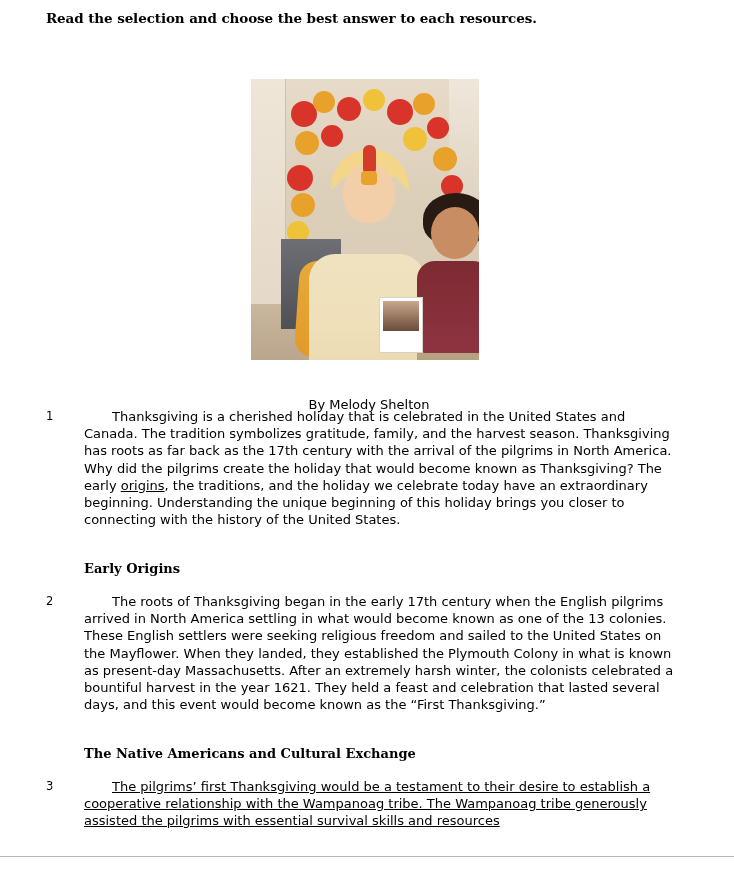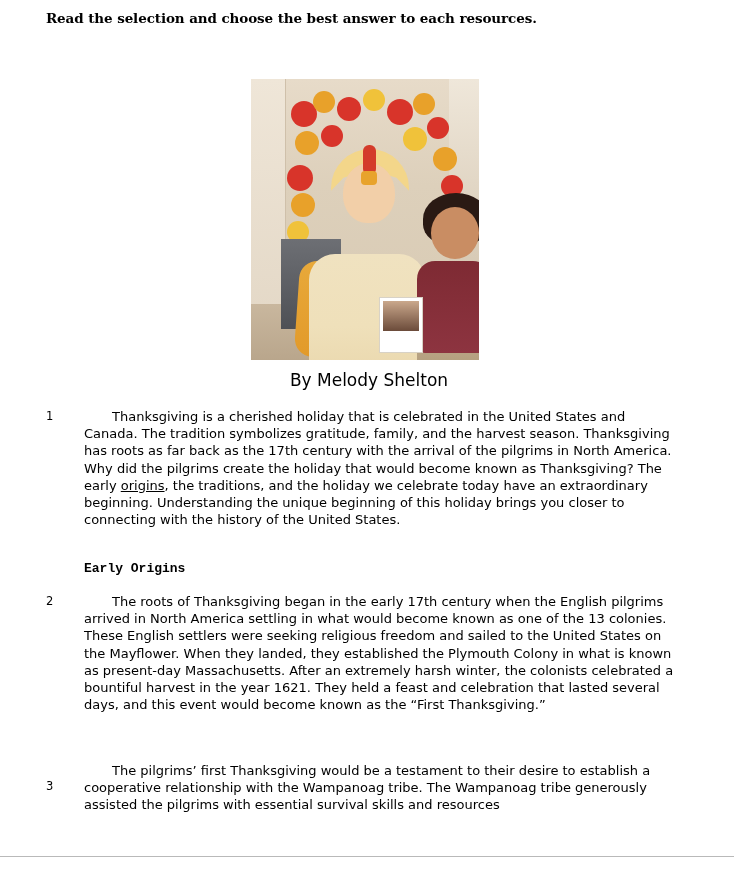--- a/index.html
+++ b/index.html
@@ -157,24 +157,24 @@
     border: 1px solid #d8d2c6;
   }
   .card-photo {
     position: absolute;
     left: 3px; top: 3px; right: 3px; height: 30px;
     background: linear-gradient(180deg, #caa88c 0%, #6b4b3a 100%);
   }
   .byline {
     position: absolute;
     left: 46px;
-    top: 370px;
+    top: 397px;
     width: 646px;
     text-align: center;
-    font-size: 17px;
+    font-size: 13px;
     font-family: "DejaVu Sans", sans-serif;
   }
   .para {
     position: absolute;
     left: 84px;
     width: 596px;
     font-size: 13px;
     line-height: 17.2px;
     text-align: left;
   }
@@ -251,23 +251,24 @@
         <div class="card-photo"></div>
       </div>
     </div>
   </div>
 
   <div class="byline">By Melody Shelton</div>
 
   <div class="pnum" style="top:409px;">1</div>
   <div class="para" style="top:408px;"><span class="indent"></span><span>Thanksgiving is a cherished holiday that is celebrated in the United States and Canada. The tradition symbolizes gratitude, family, and the harvest season. Thanksgiving has roots as far back as the 17th century with the arrival of the pilgrims in North America.  Why did the pilgrims create the holiday that would become known as Thanksgiving?  The early </span><u class="link">origins</u><span>, the traditions, and the holiday we celebrate today have an extraordinary beginning. Understanding the unique beginning of this holiday brings you closer to connecting with the history of the United States.</span></div>
 
-  <div class="heading" style="top:561px;font-family:Liberation Mono, monospace;">Early Origins</div>
+  <div class="heading" style="top:561px;">Early Origins</div>
 
   <div class="pnum" style="top:594px;">2</div>
   <div class="para" style="top:593px;"><span class="indent"></span><span>The roots of Thanksgiving began in the early 17th century when the English pilgrims arrived in North America settling in what would become known as one of the 13 colonies.  These English settlers were seeking religious freedom and sailed to the United States on the Mayflower. When they landed, they established the Plymouth Colony in what is known as present-day Massachusetts.  After an extremely harsh winter, the colonists celebrated a bountiful harvest in the year 1621.  They held a feast and celebration that lasted several days, and this event would become known as the “First Thanksgiving.”</span></div>
 
+  <div class="heading" style="top:746px;">The Native Americans and Cultural Exchange</div>
 
   <div class="pnum" style="top:779px;">3</div>
-  <div class="para" style="top:762px;"><span class="indent"></span><span>The pilgrims’ first Thanksgiving would be a testament to their desire to establish a cooperative relationship with the Wampanoag tribe.  The Wampanoag tribe generously assisted the pilgrims with essential survival skills and resources</span></div>
+  <div class="para" style="top:778px;text-decoration:underline;"><span class="indent"></span><span>The pilgrims’ first Thanksgiving would be a testament to their desire to establish a cooperative relationship with the Wampanoag tribe.  The Wampanoag tribe generously assisted the pilgrims with essential survival skills and resources</span></div>
 
   <div class="footer-rule"></div>
 </div>
 
 </body></html>

